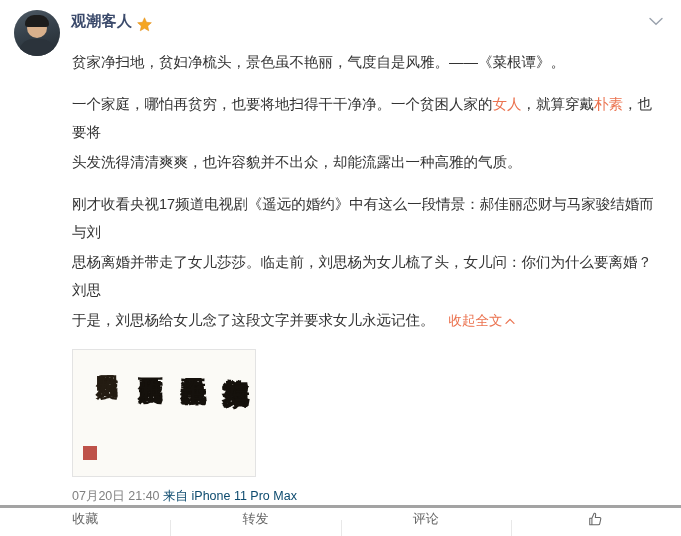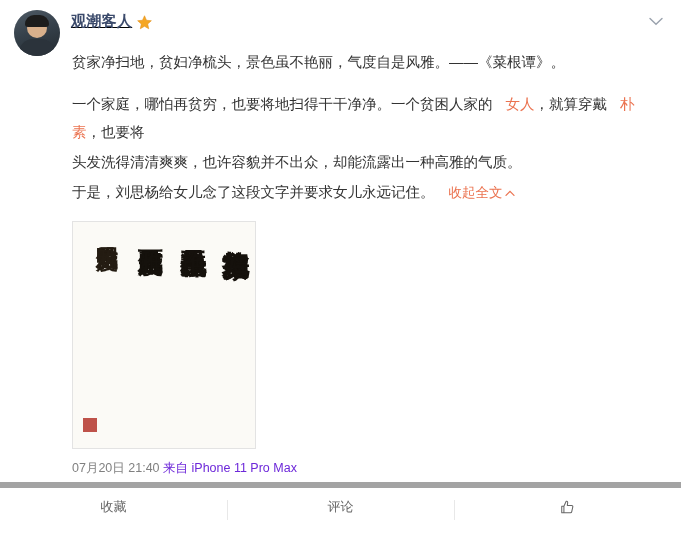--- a/index.html
+++ b/index.html
@@ -58,23 +58,22 @@
     background: #2b333b;
   }
   .header-text {
     margin-left: 11px;
     padding-top: 1px;
     flex: 1 1 auto;
     min-width: 0;
   }
   .name-row {
     display: flex;
-    align-items: center;
+    align-items: flex-end;
     height: 20px;
-    text-decoration: underline;
   }
   .username {
     font-size: 15px;
     color: #3b4a6b;
     font-weight: bold;
     letter-spacing: .3px;
   }
   .vip-badge {
     margin-left: 5px;
     width: 15px; height: 15px;
@@ -104,21 +103,21 @@
     word-break: break-all;
   }
   .para {
     font-size: 14.5px;
     color: #333333;
     line-height: 28px;
     margin-top: 14px;
     word-break: break-all;
   }
   .para.tight { margin-top: 2px; }
-  .hl { color: #eb7350; padding-left: 13px; }
+  .hl { color: #eb7350; }
   .collapse-link {
     color: #eb7350;
     cursor: pointer;
     font-size: 13.5px;
     margin-left: 14px;
     white-space: nowrap;
   }
   
   .img-wrap {
     margin: 14px 0 0 72px;
@@ -156,25 +155,25 @@
     width: 14px; height: 14px;
     background: #b3342b;
     opacity: .85;
   }
   
   .meta {
     margin: 11px 0 0 72px;
     font-size: 12.5px;
     color: #808080;
   }
-  .meta .src { color: #6d28d9; }
+  .meta .src { color: #0c4a6e; }
   
   .footer {
     margin-top: auto;
-    border-top: 6px solid #a3a3a3;
+    border-top: 3px solid #a3a3a3;
     height: 44px;
     display: flex;
     align-items: center;
   }
   .footer-item {
     flex: 1 1 25%;
     display: flex;
     align-items: center;
     justify-content: center;
     font-size: 13px;
@@ -225,20 +224,22 @@
     </div>
   </div>
 
   <div class="body">
     <div class="quote-line">贫家净扫地，贫妇净梳头，景色虽不艳丽，气度自是风雅。——《菜根谭》。</div>
 
     <div class="para">
       <span>一个家庭，哪怕再贫穷，也要将地扫得干干净净。一个贫困人家的</span><span class="hl">女人</span><span>，就算穿戴</span><span class="hl">朴素</span><span>，也要将</span>
     </div>
     <div class="para tight">头发洗得清清爽爽，也许容貌并不出众，却能流露出一种高雅的气质。</div>
+    <div class="para">刚才收看央视17频道电视剧《遥远的婚约》中有这么一段情景：郝佳丽恋财与马家骏结婚而与刘</div>
+    <div class="para tight">思杨离婚并带走了女儿莎莎。临走前，刘思杨为女儿梳了头，女儿问：你们为什么要离婚？刘思</div>
     <div class="para tight">
       <span>于是，刘思杨给女儿念了这段文字并要求女儿永远记住。</span><span class="collapse-link"><span>收起全文</span><svg width="10" height="7" viewBox="0 0 10 7" style="margin-left:2px">
             <path d="M1 5.4 L5 1.4 L9 5.4" fill="none" stroke="#eb7350" stroke-width="1.2" stroke-linecap="round"></path>
           </svg></span>
     </div>
   </div>
 
   <div class="img-wrap">
     <div class="calligraphy">
       <div class="col c1">贫家净扫地贫妇</div>
@@ -252,20 +253,23 @@
   <div class="meta">
     <span>07月20日 21:40</span>
     <span class="src">来自 iPhone 11 Pro Max</span>
   </div>
 
   <div class="footer">
     <div class="footer-item">
       <span>收藏</span>
     </div>
     <div class="footer-item">
+      <span>转发</span>
+    </div>
+    <div class="footer-item">
       <span>评论</span>
     </div>
     <div class="footer-item">
       <span>
         <svg width="17" height="17" viewBox="0 0 18 18">
           <path d="M5.2 7.6 L7.6 2.3 C8.5 2.2 9.2 2.8 9.2 3.8 L8.8 6.8 L13.4 6.8 C14.2 6.8 14.8 7.5 14.6 8.3 L13.5 13.4 C13.4 14.1 12.8 14.6 12.1 14.6 L5.2 14.6 Z M5.2 7.6 L2.9 7.6 L2.9 14.6 L5.2 14.6" fill="none" stroke="#666666" stroke-width="1.1" stroke-linejoin="round" stroke-linecap="round"></path>
         </svg>
       </span>
       <span></span>
     </div>

